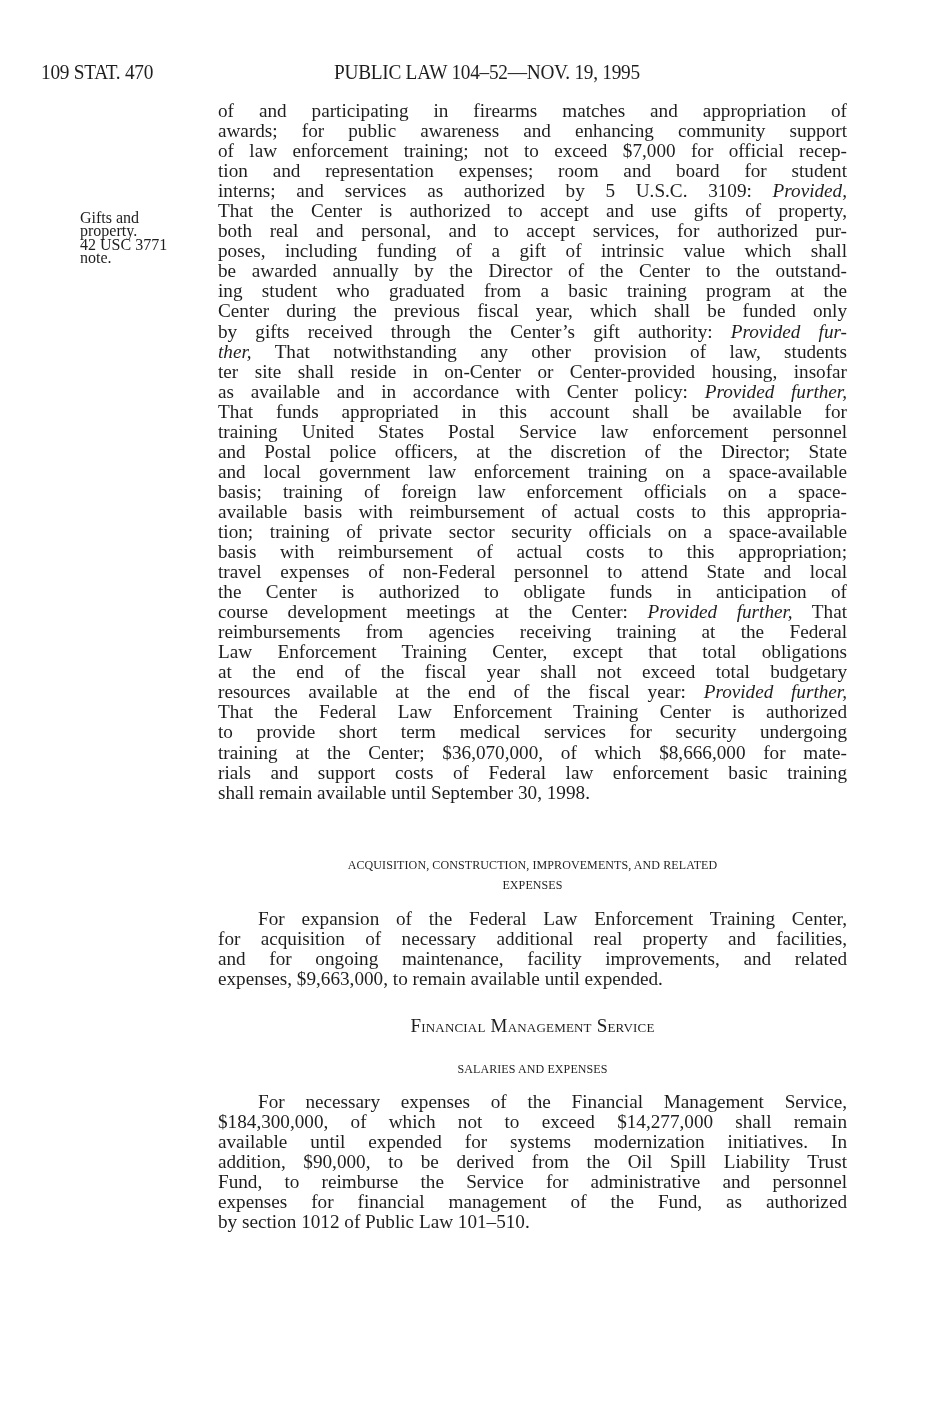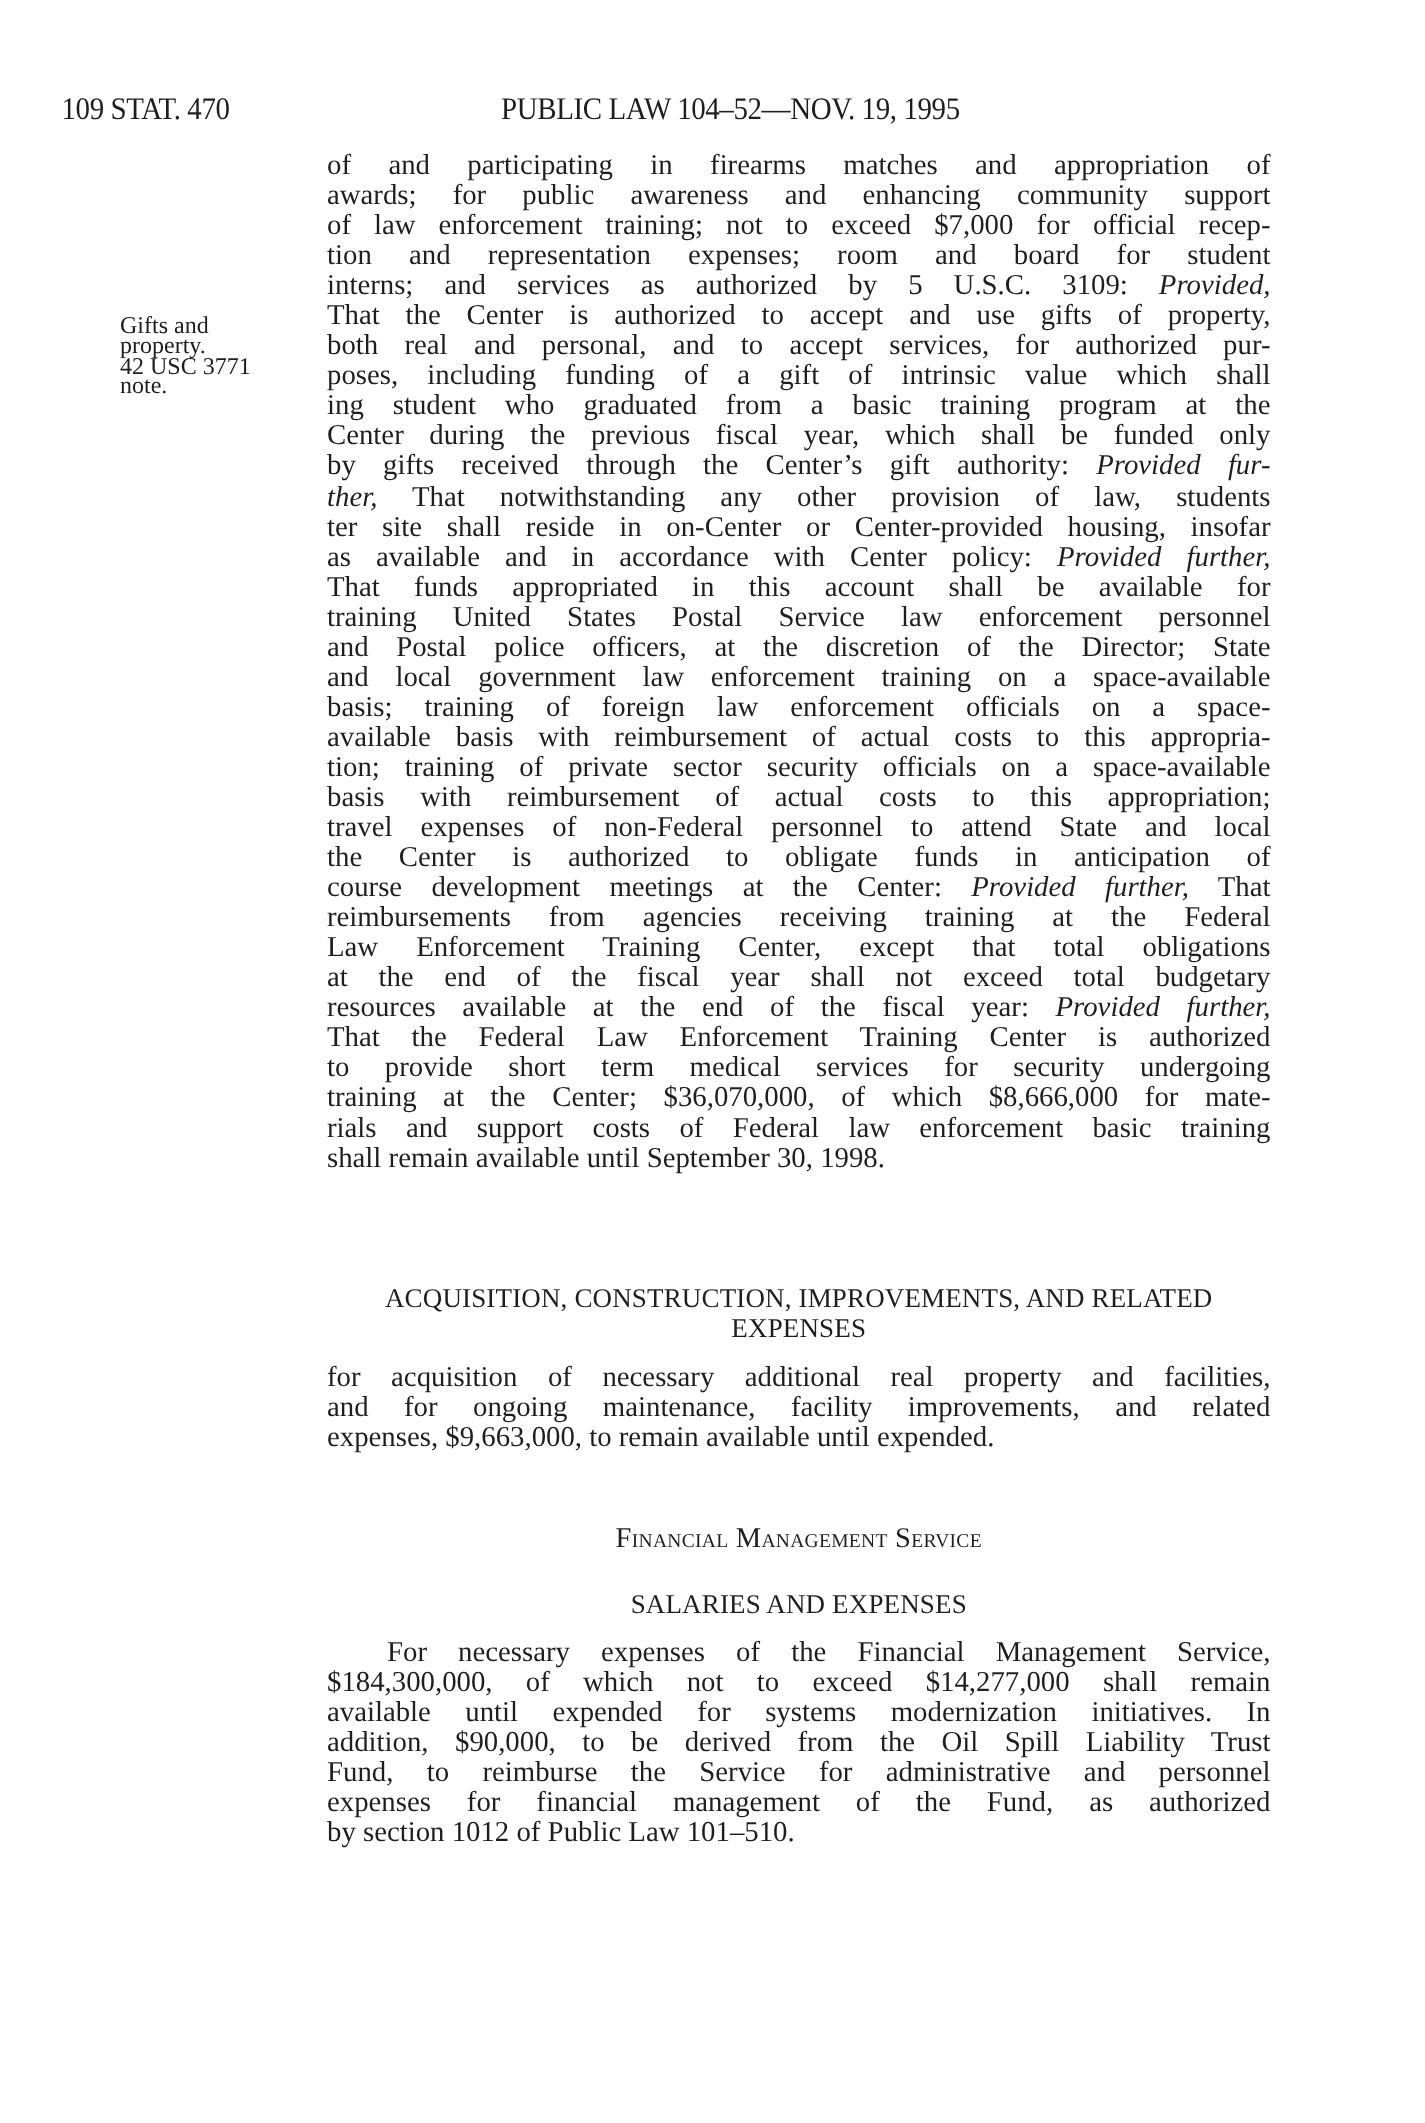--- a/index.html
+++ b/index.html
@@ -34,21 +34,21 @@
     }
     .line {
       height: 20.05px; line-height: 20.05px;
       text-align: justify; text-align-last: justify;
       white-space: nowrap; overflow: visible;
     }
     .line.last { text-align-last: left; }
     .line.indent { text-indent: 40px; }
     .heading-caps {
       position: absolute; left: 218px; width: 629px;
-      text-align: center; font-size: 18px; line-height: 20px;
+      text-align: center; font-size: 12px; line-height: 20px;
       letter-spacing: 0.1px;
     }
     .smallcaps-heading {
       position: absolute; left: 218px; width: 629px;
       text-align: center; font-size: 19px;
       font-variant: small-caps; letter-spacing: 0.2px;
     }
     i, .it { font-style: italic; }
   </style>
 </head>
@@ -66,20 +66,21 @@
 
 <div class="body-block" style="top:101px;">
     <div class="line">of and participating in firearms matches and appropriation of</div>
     <div class="line">awards; for public awareness and enhancing community support</div>
     <div class="line">of law enforcement training; not to exceed $7,000 for official recep-</div>
     <div class="line">tion and representation expenses; room and board for student</div>
     <div class="line">interns; and services as authorized by 5 U.S.C. 3109: <i>Provided,</i></div>
     <div class="line">That the Center is authorized to accept and use gifts of property,</div>
     <div class="line">both real and personal, and to accept services, for authorized pur-</div>
     <div class="line">poses, including funding of a gift of intrinsic value which shall</div>
+    <div class="line">be awarded annually by the Director of the Center to the outstand-</div>
     <div class="line">ing student who graduated from a basic training program at the</div>
     <div class="line">Center during the previous fiscal year, which shall be funded only</div>
     <div class="line">by gifts received through the Center’s gift authority: <i>Provided fur-</i></div>
     <div class="line"><i>ther,</i> That notwithstanding any other provision of law, students</div>
     <div class="line">ter site shall reside in on-Center or Center-provided housing, insofar</div>
     <div class="line">as available and in accordance with Center policy: <i>Provided further,</i></div>
     <div class="line">That funds appropriated in this account shall be available for</div>
     <div class="line">training United States Postal Service law enforcement personnel</div>
     <div class="line">and Postal police officers, at the discretion of the Director; State</div>
     <div class="line">and local government law enforcement training on a space-available</div>
@@ -100,20 +101,21 @@
     <div class="line">rials and support costs of Federal law enforcement basic training</div>
     <div class="line last">shall remain available until September 30, 1998.</div>
   </div>
 
 <div class="heading-caps" style="top:855px;">
   <div>ACQUISITION, CONSTRUCTION, IMPROVEMENTS, AND RELATED</div>
   <div>EXPENSES</div>
 </div>
 
 <div class="body-block" style="top:909px;">
+    <div class="line indent">For expansion of the Federal Law Enforcement Training Center,</div>
     <div class="line">for acquisition of necessary additional real property and facilities,</div>
     <div class="line">and for ongoing maintenance, facility improvements, and related</div>
     <div class="line last">expenses, $9,663,000, to remain available until expended.</div>
   </div>
 
 <div class="smallcaps-heading" style="top:1015px;">Financial Management Service</div>
 
 <div class="heading-caps" style="top:1059px;">SALARIES AND EXPENSES</div>
 
 <div class="body-block" style="top:1092px;">

